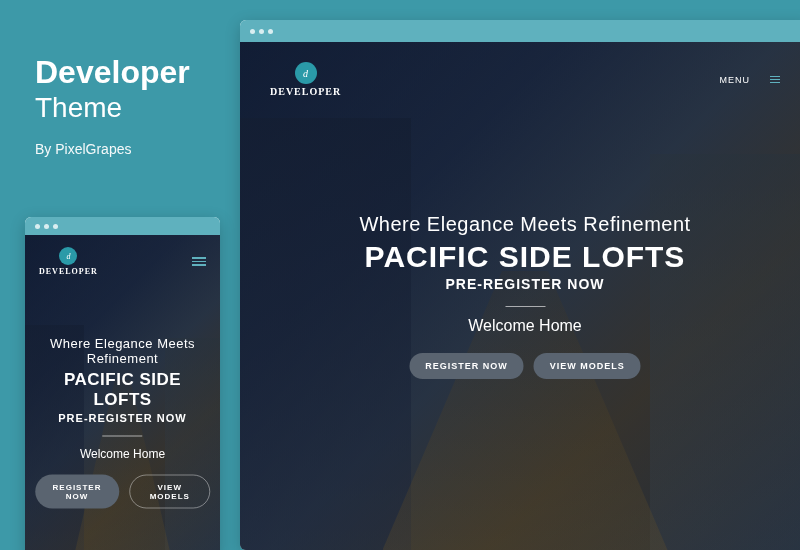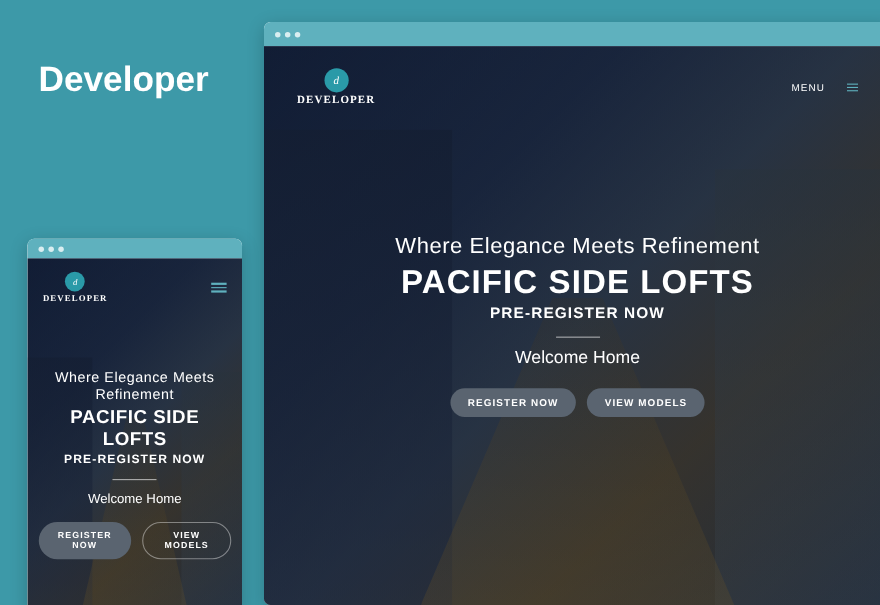--- a/index.html
+++ b/index.html
@@ -216,20 +216,22 @@
     .mobile .hero-sub { font-size: 11px; margin-bottom: 12px; }
     .mobile .welcome { font-size: 12px; margin-bottom: 14px; }
     .mobile .pill-btn { padding: 7px 12px; font-size: 8px; }
     .mobile .pill-btn.alt { background: transparent; border: 1px solid rgba(255,255,255,0.4); }
   </style>
 </head>
 <body>
 
 <div class="heading">
   <div class="title">Developer</div>
+  <div class="subtitle">Theme</div>
+  <div class="byline">By PixelGrapes</div>
 </div>
 
 <div class="browser desktop">
   <div class="chrome">
     <div class="dot"></div>
     <div class="dot"></div>
     <div class="dot"></div>
   </div>
   <div class="content">
     <div class="bldg" style="left:0;width:30%;height:85%;"></div>

